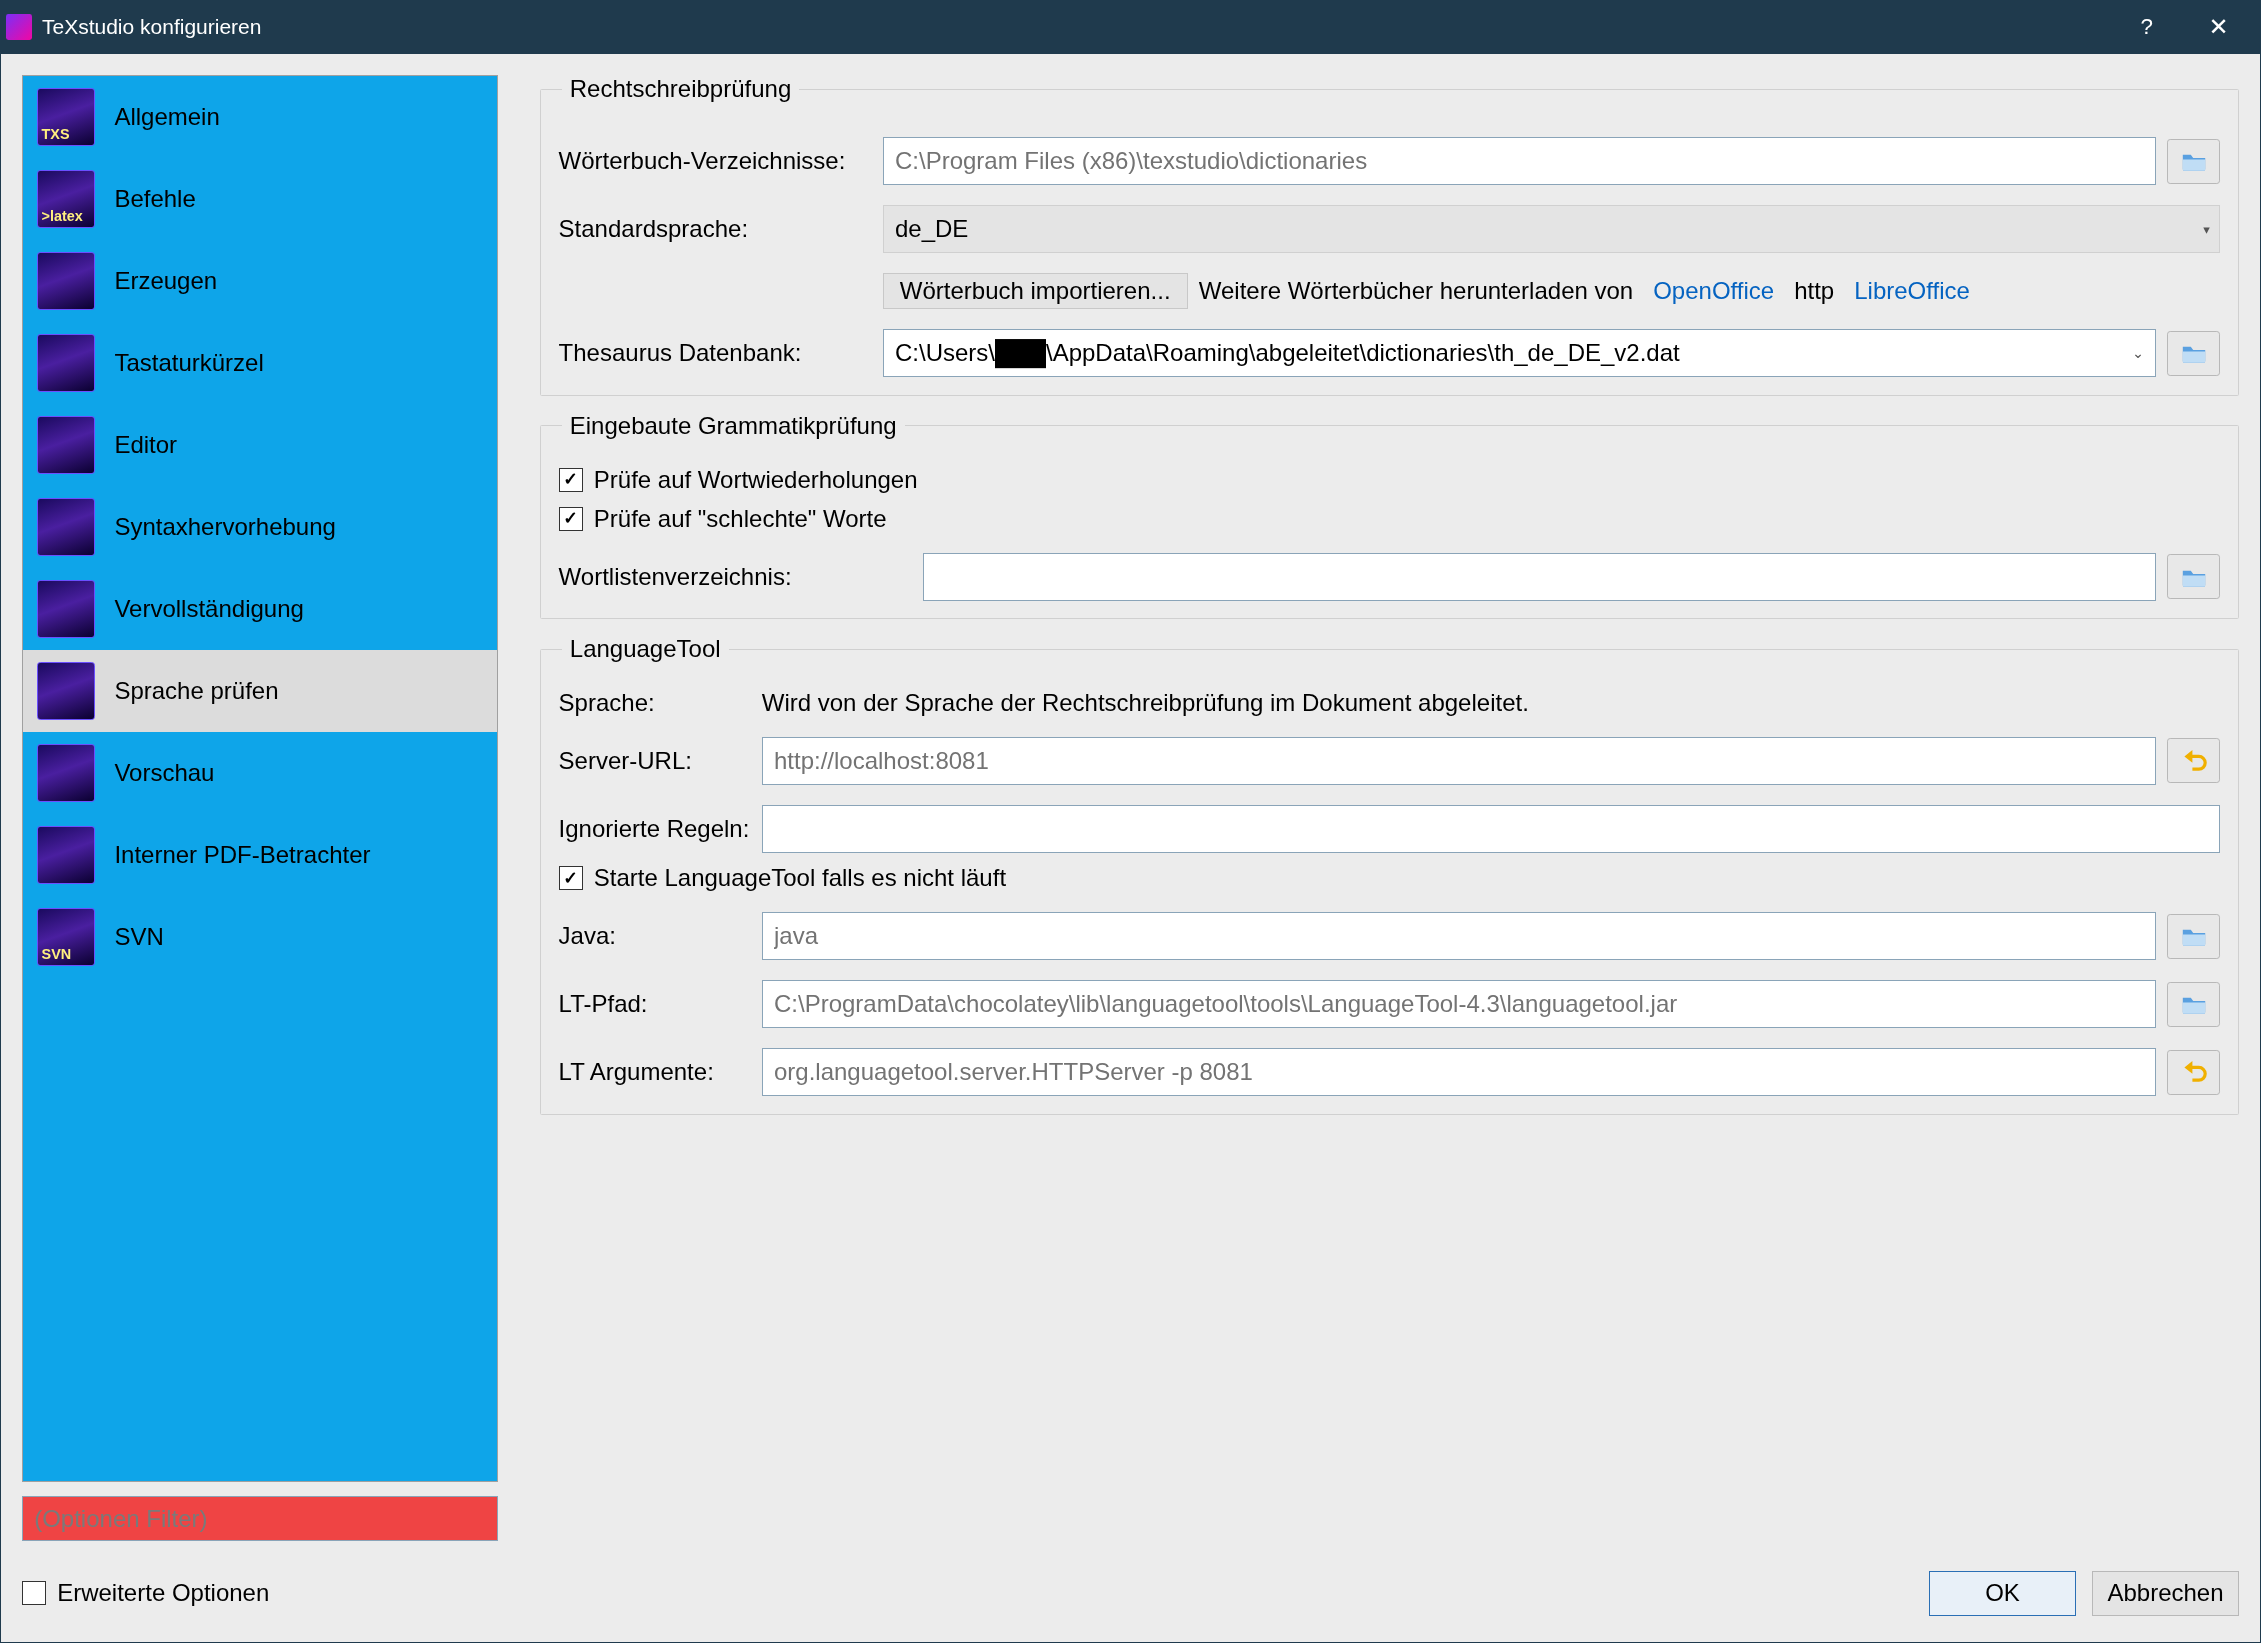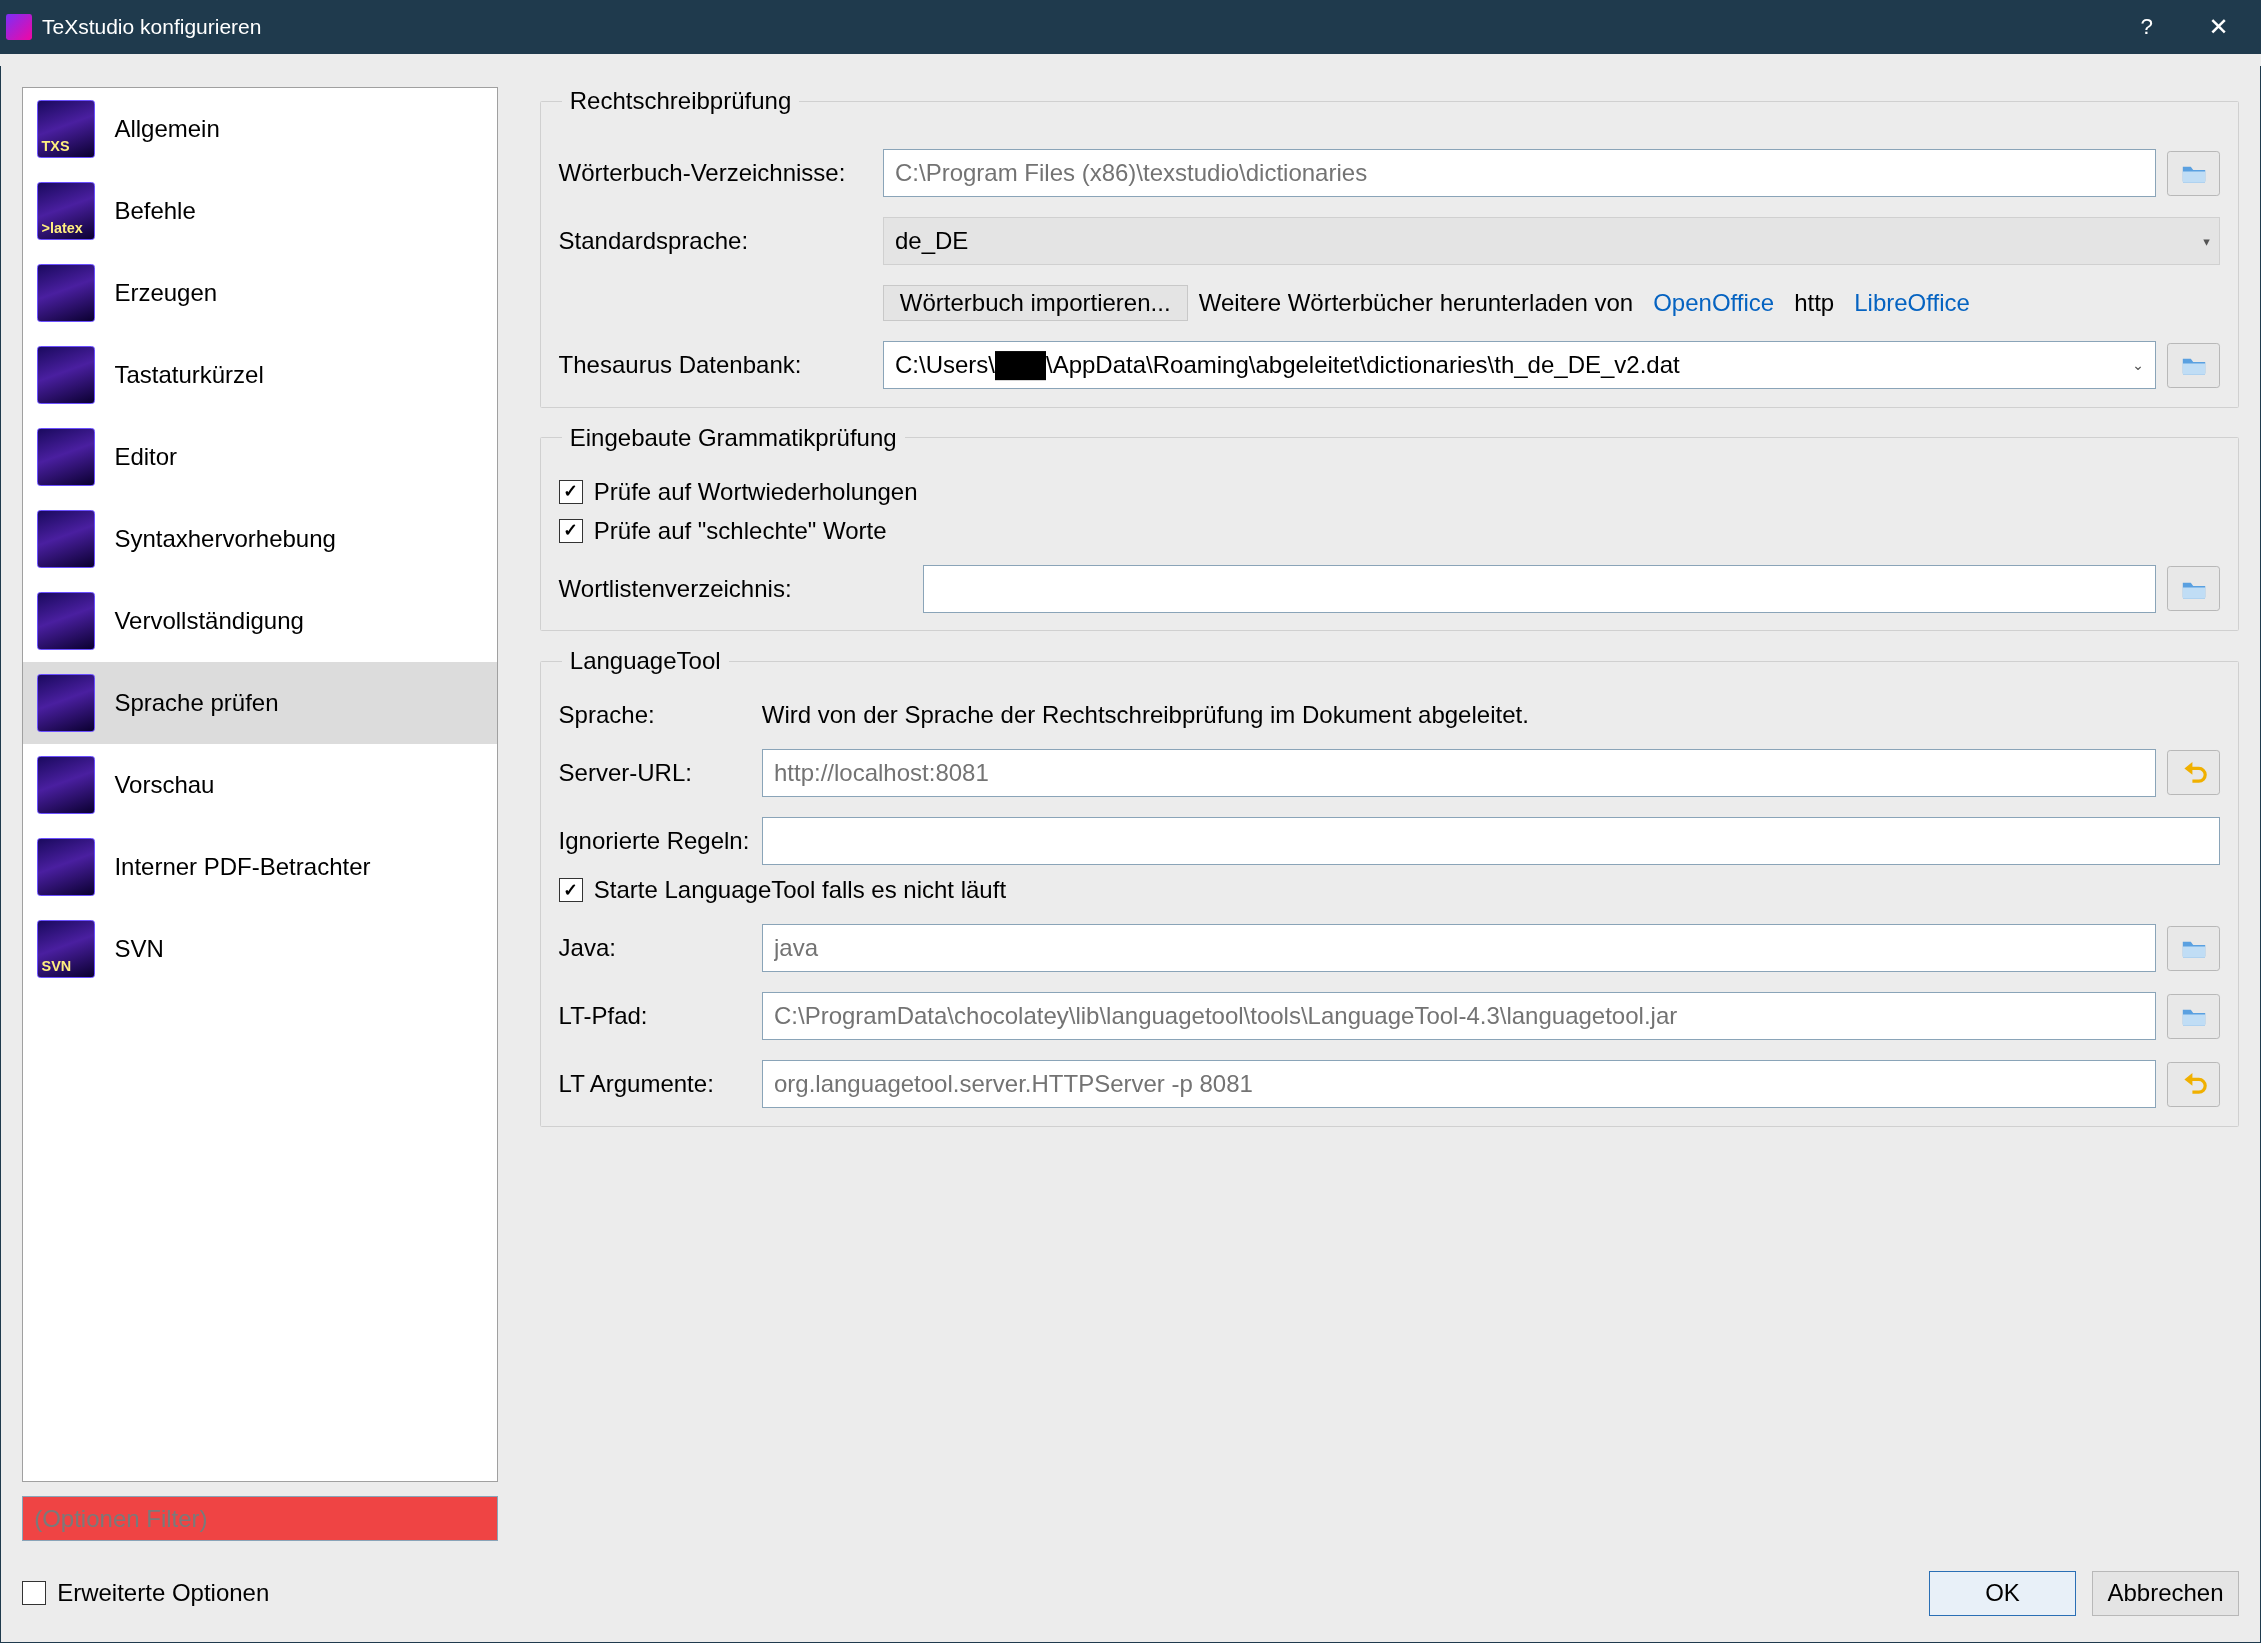--- a/index.html
+++ b/index.html
@@ -1,29 +1,29 @@
 <!DOCTYPE html>
 <html style="font-size:13px"><head>
 <meta charset="utf-8">
 <style>
 * { box-sizing: border-box; margin: 0; padding: 0; font-family: "Segoe UI", Tahoma, sans-serif; }
 body { background: #1f3a4d; overflow: hidden; }
-.window { width: 2261px; height: 1643px; background: #ececec; display: flex; flex-direction: column; gap: 12px; }
+.window { width: 2261px; height: 1643px; background: #ececec; display: flex; flex-direction: column; }
 .titlebar { height: 54px; background: #1f3a4d; color: #fff; display: flex; align-items: center; padding: 0 6.4px; font-size: 21px; }
 .titlebar .app-icon { width: 26px; height: 26px; margin-right: 9.6px; background: linear-gradient(135deg,#7b2ff7,#f107a3); border-radius: 2.4px; position: relative; }
 .titlebar .sp { flex: 1; }
 .titlebar .tb-btn { width: 72px; height: 54px; display: flex; align-items: center; justify-content: center; color: #fff; font-size: 19px; cursor: pointer; }
 .titlebar .tb-btn.help { font-size: 22.4px; }
 .titlebar .tb-btn.close { font-size: 24px; }
 
 .client { flex: 1; background: #ececec; display: flex; flex-direction: column; padding: 21px; border: 1.6px solid #1f3a4d; border-top: none; }
 
 .main-row { flex: 1; display: flex; gap: 42px; min-height: 0; }
 .sidebar-wrap { width: 476px; display: flex; flex-direction: column; }
-.sidebar { flex: 1; border: 1.6px solid #a0a0a0; background: #ffffff; overflow: hidden; }
+.sidebar { flex: 1; border: 1.6px solid #a0a0a0; background: #0ea5e9; overflow: hidden; }
 .sbitem { display: flex; align-items: center; height: 82px; padding-left: 14.4px; cursor: pointer; }
 .sbitem.selected { background: #dcdcdc; }
 .sbicon { width: 58px; height: 58px; background: linear-gradient(160deg,#1a0a5e 0%, #4a1fa0 45%, #0a0030 100%); border: 0.8px solid #6a4fff; border-radius: 3.2px; margin-right: 19px; position: relative; flex-shrink: 0; }
 .sbicon::after { content: attr(data-txt); position: absolute; bottom: 3.2px; left: 3.2px; right: 3.2px; font-size: 14.4px; color: #ffef7f; font-weight: bold; text-align: left; }
 .sbitem span { font-size: 24px; color: #000; }
 
 .options-filter { margin-top: 14.4px; height: 45px; border: 1.6px solid #8aa4b8; background: #ef4444; padding: 0 11.2px; font-size: 24px; color: #000; }
 .options-filter::placeholder { color: #7a7a7a; }
 
 .content { flex: 1; display: flex; flex-direction: column; gap: 16px; min-width: 0; overflow: hidden; }

